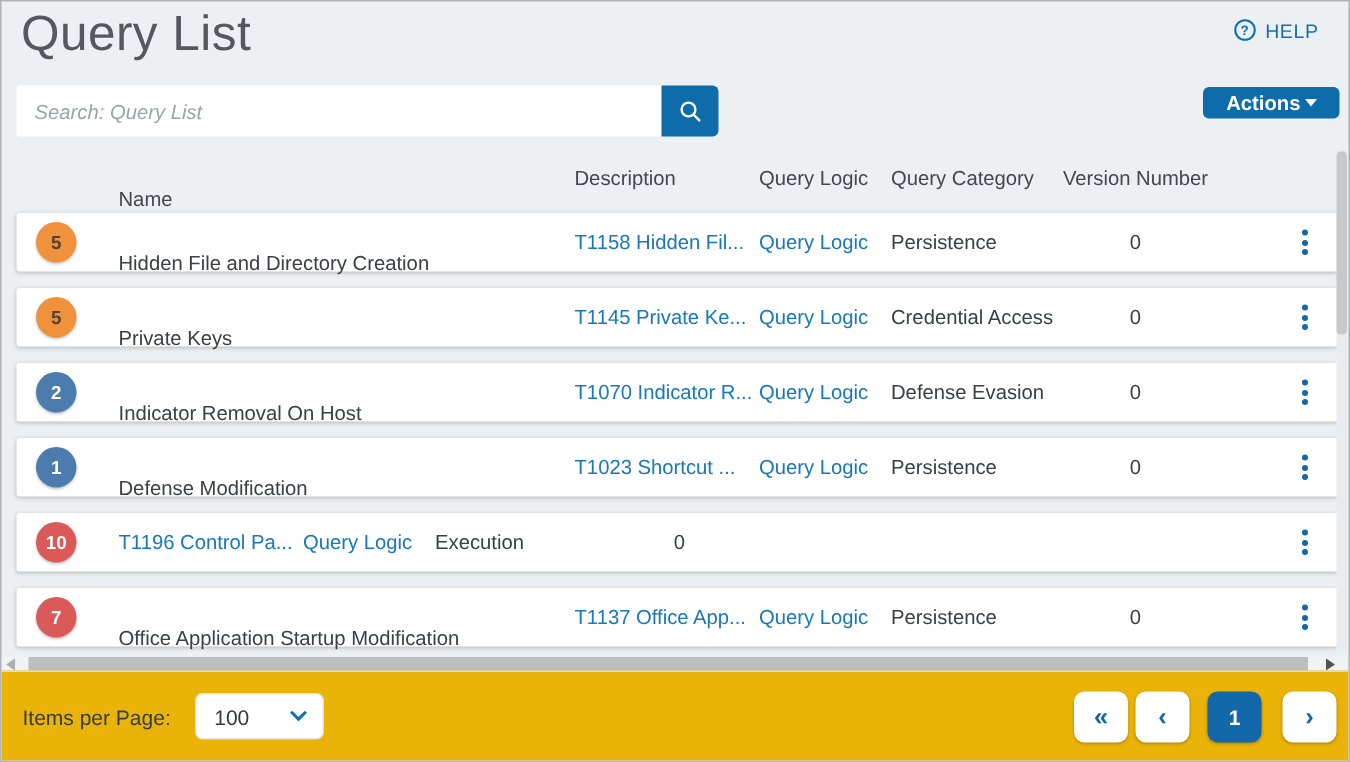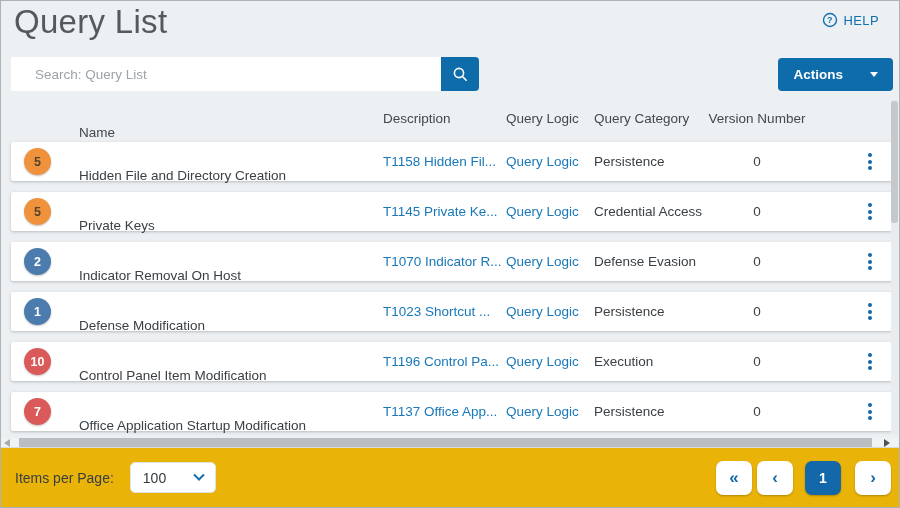--- a/index.html
+++ b/index.html
@@ -9,29 +9,29 @@
 
   
   .page-title { position:absolute; left:13px; top:2px; font-size:33px; font-weight:300;
                 color:#55595D; letter-spacing:.3px; }
   .help-link { position:absolute; right:20px; top:11px; display:flex; align-items:center;
                gap:5px; color:#1170B0; font-size:13px; font-weight:500; letter-spacing:.4px;
                cursor:pointer; }
 
   
   .search-input { position:absolute; left:10px; top:56px; width:430px; height:34px;
-                  border:none; border-radius:2px 0 0 2px; background:#fff; padding:0 24px;
-                  font-size:13.5px; color:#3A4045; font-family:inherit; outline:none; }
+                  border:none; border-radius:2px 0 0 2px; background:#fff; padding:0 12px;
+                  font-size:13.5px; color:#3A4045; font-family:inherit; outline:none;font-style:italic; }
   .search-input::placeholder { color:#9DA3A8; }
   .search-btn { position:absolute; left:440px; top:56px; width:38px; height:34px;
                 background:#0F6CAB; border:none; border-radius:0 4px 4px 0; cursor:pointer;
                 display:flex; align-items:center; justify-content:center; }
-  .actions-btn { position:absolute; right:6px; top:57px; height:33px; padding:0 15px;
+  .actions-btn { position:absolute; right:6px; top:57px; height:21px; padding:0 15px;
                  background:#0F6CAB; border:none; border-radius:4px; cursor:pointer;
-                 display:flex; align-items:center; gap:27px; color:#fff; font-weight:bold;
+                 display:flex; align-items:center; gap:3px; color:#fff; font-weight:bold;
                  font-size:13.5px; font-family:inherit; }
   .caret-down { width:0; height:0; border-left:4px solid transparent;
                 border-right:4px solid transparent; border-top:5px solid #fff; }
 
   
   .cols { display:flex; align-items:center; }
   .c-badge { width:68px; padding-left:13px; }
   .c-name  { width:304px;margin-top:28px; }
   .c-desc  { width:123px; }
   .c-logic { width:88px; }
@@ -200,21 +200,20 @@
             <i></i>
             <i></i>
           </button>
         </div>
     </div>
 
     <div class="row cols">
       <div class="c-badge">
           <span class="badge" style="background: rgb(218, 90, 90); color: rgb(255, 255, 255);">10</span>
         </div>
-      <div class="c-name">Control Panel Item Modification</div>
       <div class="c-desc"><span class="link">T1196 Control Pa...</span></div>
       <div class="c-logic"><span class="link">Query Logic</span></div>
       <div class="c-cat">Execution</div>
       <div class="c-ver">0</div>
       <div class="c-fill"></div>
       <div class="c-menu">
           <button class="kebab">
             <i></i>
             <i></i>
             <i></i>

